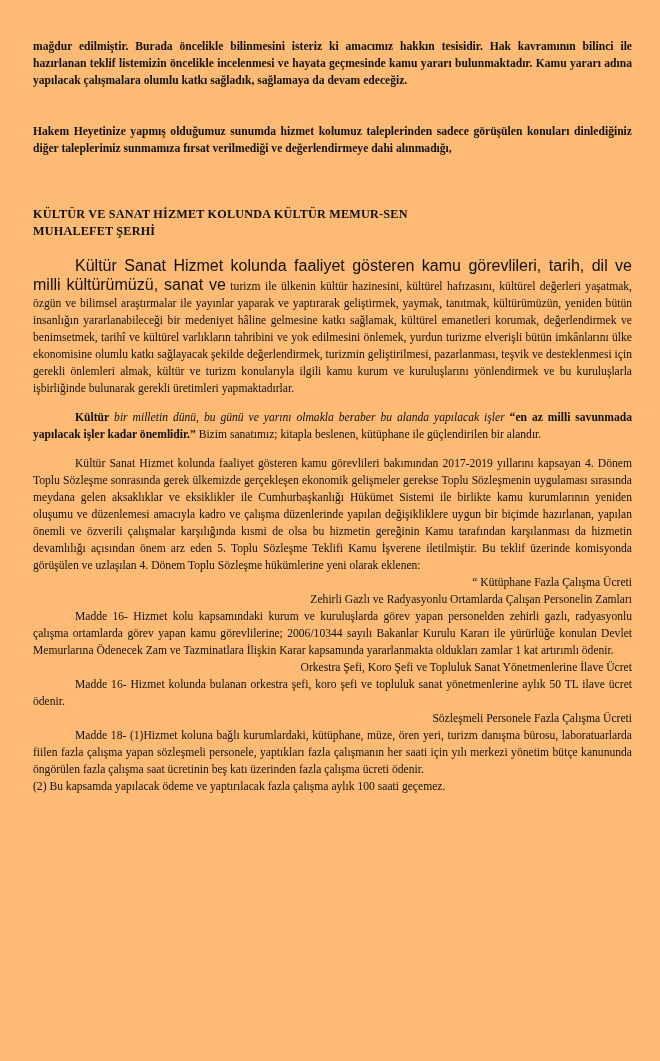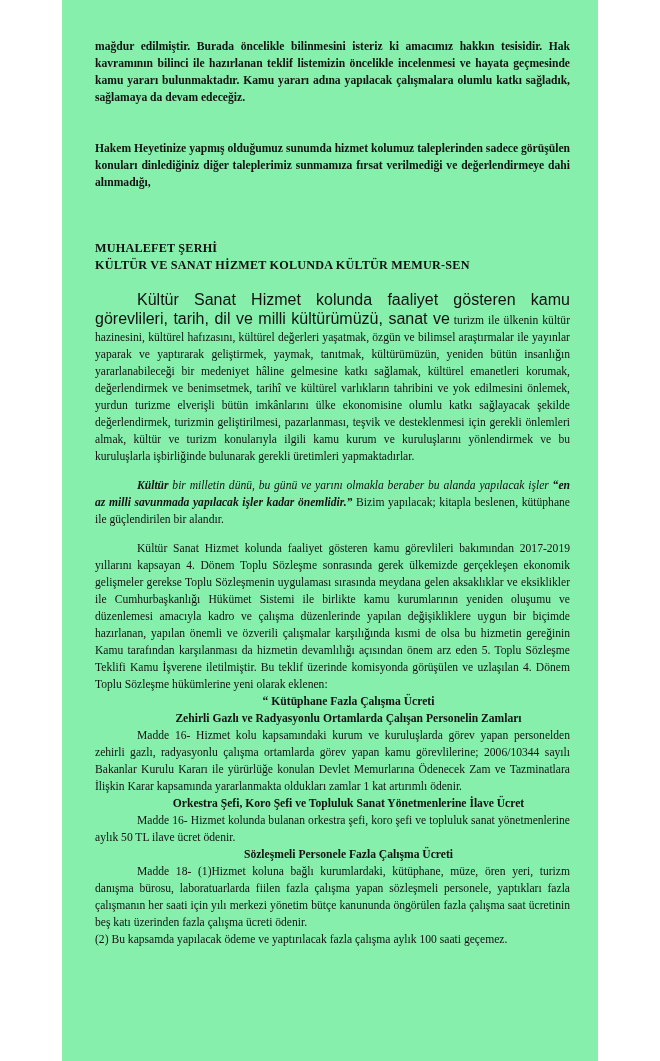--- a/index.html
+++ b/index.html
@@ -1,21 +1,21 @@
 <!DOCTYPE html>
 <html lang="tr"><head>
 <meta charset="utf-8">
 <style>
   html, body { margin: 0; padding: 0; background: #ffffff; }
   .page {
     position: relative;
-    width: 536px;
+    width: 660px;
     height: 1061px;
     margin: 0 auto;
-    background: #86efac;
+    background: #fdba74;
     box-sizing: border-box;
     padding: 38px 28px 10px 33px;
     font-family: "Liberation Serif", "DejaVu Serif", serif;
     font-size: 11.6px;
     line-height: 17px;
     color: #111111;
     text-align: justify;
     overflow: hidden;
   }
   p { margin: 0; }
@@ -25,52 +25,52 @@
   .bold   { font-weight: bold; }
   .indent { text-indent: 42px; }
   .doc-heading {
     font-weight: bold;
     font-size: 12.2px;
     text-align: left;
     letter-spacing: 0.2px;
   }
   .lead-sans { font-family: "Liberation Sans", "DejaVu Sans", sans-serif; font-size: 16px; }
   .ital      { font-style: italic; }
-  .bold-ital { font-weight: bold; font-style: italic; }
+  .bold-ital { font-weight: bold; }
   .article-heading {
-    font-weight: bold;
+    font-weight: normal;
     margin-left: 32px;
-    text-align: center;
+    text-align: right;
   }
 </style>
 </head>
 <body>
 
 <div class="page">
 
   <p class="bold">mağdur edilmiştir. Burada öncelikle bilinmesini isteriz ki amacımız hakkın tesisidir. Hak kavramının bilinci ile hazırlanan teklif listemizin öncelikle incelenmesi ve hayata geçmesinde kamu yararı bulunmaktadır. Kamu yararı adına yapılacak çalışmalara olumlu katkı sağladık, sağlamaya da devam edeceğiz.</p>
   <div class="gap"></div>
 
   <div class="gap"></div>
 
   <p class="bold">Hakem Heyetinize yapmış olduğumuz sunumda hizmet kolumuz taleplerinden sadece görüşülen konuları dinlediğiniz diğer taleplerimiz sunmamıza fırsat verilmediği ve değerlendirmeye dahi alınmadığı,</p>
   <div class="gap"></div>
 
   <div class="gap2"></div>
 
   <div class="doc-heading">
+    <div>KÜLTÜR VE SANAT HİZMET KOLUNDA KÜLTÜR MEMUR-SEN</div>
     <div>MUHALEFET ŞERHİ</div>
-    <div>KÜLTÜR VE SANAT HİZMET KOLUNDA KÜLTÜR MEMUR-SEN</div>
   </div>
   <div class="gap"></div>
 
   <p class="indent"><span class="lead-sans">Kültür Sanat Hizmet kolunda faaliyet gösteren kamu görevlileri, tarih, dil ve milli kültürümüzü, sanat ve</span><span> turizm ile ülkenin kültür hazinesini, kültürel hafızasını, kültürel değerleri yaşatmak, özgün ve bilimsel araştırmalar ile yayınlar yaparak ve yaptırarak geliştirmek, yaymak, tanıtmak, kültürümüzün, yeniden bütün insanlığın yararlanabileceği bir medeniyet hâline gelmesine katkı sağlamak, kültürel emanetleri korumak, değerlendirmek ve benimsetmek, tarihî ve kültürel varlıkların tahribini ve yok edilmesini önlemek, yurdun turizme elverişli bütün imkânlarını ülke ekonomisine olumlu katkı sağlayacak şekilde değerlendirmek, turizmin geliştirilmesi, pazarlanması, teşvik ve desteklenmesi için gerekli önlemleri almak, kültür ve turizm konularıyla ilgili kamu kurum ve kuruluşlarını yönlendirmek ve bu kuruluşlarla işbirliğinde bulunarak gerekli üretimleri yapmaktadırlar.</span></p>
   <div class="gap3"></div>
 
-  <p class="indent"><span class="bold-ital">Kültür</span><span class="ital"> bir milletin dünü, bu günü ve yarını olmakla beraber bu alanda yapılacak işler </span><span class="bold-ital">“en az milli savunmada yapılacak işler kadar önemlidir.”</span><span> Bizim yapılacak; kitapla beslenen, kütüphane ile güçlendirilen bir alandır.</span></p>
+  <p class="indent"><span class="bold-ital">Kültür</span><span class="ital"> bir milletin dünü, bu günü ve yarını olmakla beraber bu alanda yapılacak işler </span><span class="bold-ital">“en az milli savunmada yapılacak işler kadar önemlidir.”</span><span> Bizim sanatımız; kitapla beslenen, kütüphane ile güçlendirilen bir alandır.</span></p>
   <div class="gap3"></div>
 
   <p class="indent">Kültür Sanat Hizmet kolunda faaliyet gösteren kamu görevlileri bakımından 2017-2019 yıllarını kapsayan 4. Dönem Toplu Sözleşme sonrasında gerek ülkemizde gerçekleşen ekonomik gelişmeler gerekse Toplu Sözleşmenin uygulaması sırasında meydana gelen aksaklıklar ve eksiklikler ile Cumhurbaşkanlığı Hükümet Sistemi ile birlikte kamu kurumlarının yeniden oluşumu ve düzenlemesi amacıyla kadro ve çalışma düzenlerinde yapılan değişikliklere uygun bir biçimde hazırlanan, yapılan önemli ve özverili çalışmalar karşılığında kısmi de olsa bu hizmetin gereğinin Kamu tarafından karşılanması da hizmetin devamlılığı açısından önem arz eden 5. Toplu Sözleşme Teklifi Kamu İşverene iletilmiştir. Bu teklif üzerinde komisyonda görüşülen ve uzlaşılan 4. Dönem Toplu Sözleşme hükümlerine yeni olarak eklenen:</p>
 
   <p class="article-heading">“ Kütüphane Fazla Çalışma Ücreti</p>
 
   <p class="article-heading">Zehirli Gazlı ve Radyasyonlu Ortamlarda Çalışan Personelin Zamları</p>
   <p class="indent">Madde 16-  Hizmet kolu kapsamındaki kurum ve kuruluşlarda görev yapan personelden zehirli gazlı, radyasyonlu çalışma ortamlarda görev yapan kamu görevlilerine; 2006/10344 sayılı Bakanlar Kurulu Kararı ile yürürlüğe konulan Devlet Memurlarına Ödenecek Zam ve Tazminatlara İlişkin Karar kapsamında yararlanmakta oldukları zamlar 1 kat artırımlı ödenir.</p>
 
   <p class="article-heading">Orkestra Şefi, Koro Şefi ve Topluluk Sanat Yönetmenlerine İlave Ücret</p>

